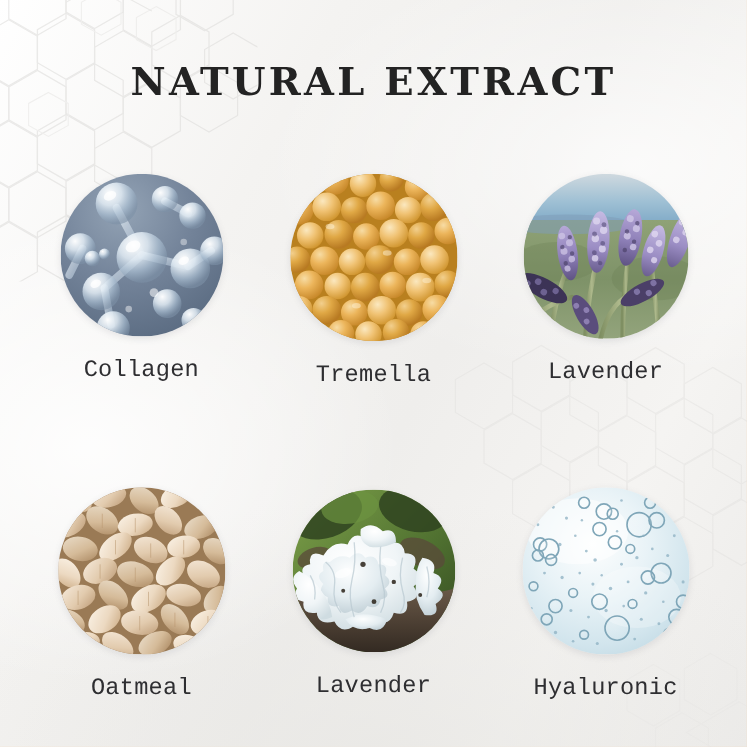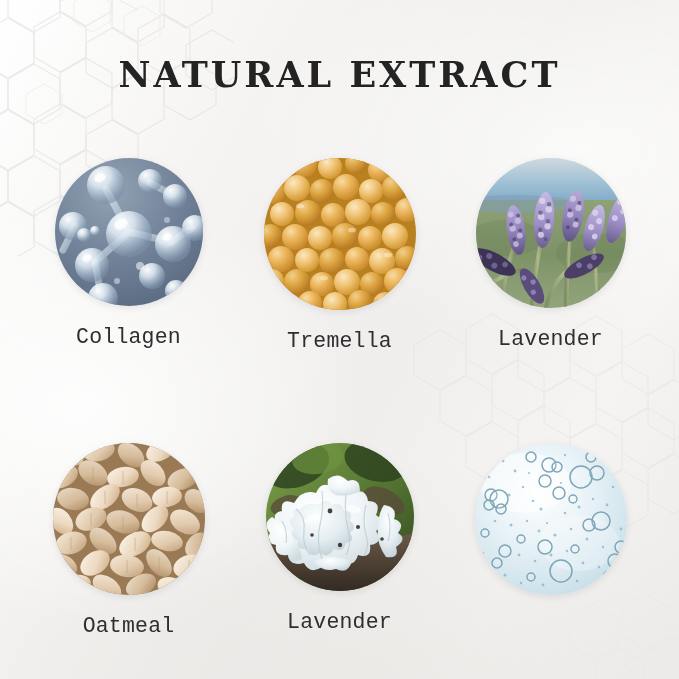--- a/index.html
+++ b/index.html
@@ -56,21 +56,21 @@
     position: absolute;
     left: 36px;
     top: 158px;
     width: 607px;
   }
   .row {
     display: flex;
     justify-content: space-between;
     align-items: flex-start;
   }
-  .row-2 { margin-top: 90px; }
+  .row-2 { margin-top: 90px; align-items: center; }
   .cell {
     width: 185px;
     display: flex;
     flex-direction: column;
     align-items: center;
   }
   .disc {
     width: 148px;
     height: 148px;
     border-radius: 50%;
@@ -723,17 +723,18 @@
                 <circle cx="138" cy="44" r="1.3"></circle>
               <circle cx="146" cy="86" r="1.4"></circle>
                 <circle cx="8" cy="110" r="1.2"></circle>
               <circle cx="54" cy="30" r="1.1"></circle>
                 <circle cx="72" cy="80" r="1.1"></circle>
               <circle cx="86" cy="40" r="1.1"></circle>
                 <circle cx="110" cy="44" r="1.1"></circle>
             </g>
           </svg>
         </div>
+        <div class="caption">Hyaluronic</div>
       </div>
 
     </div>
   </div>
 </div>
 
 </body></html>

